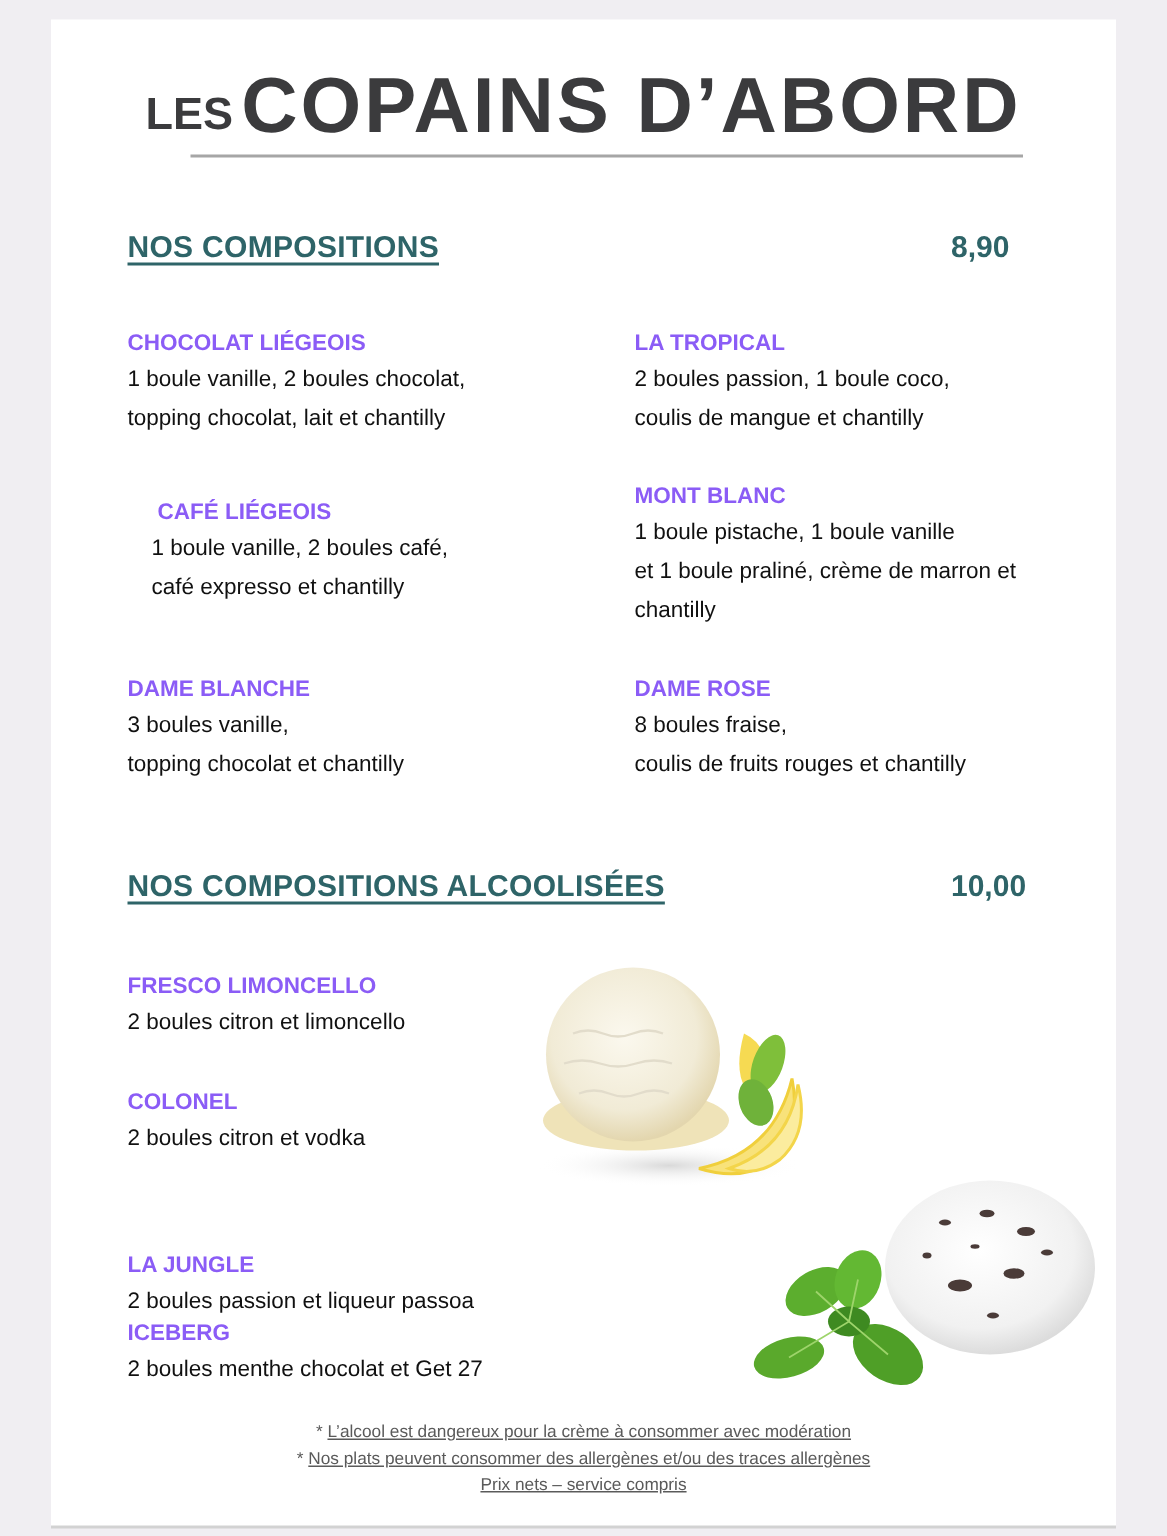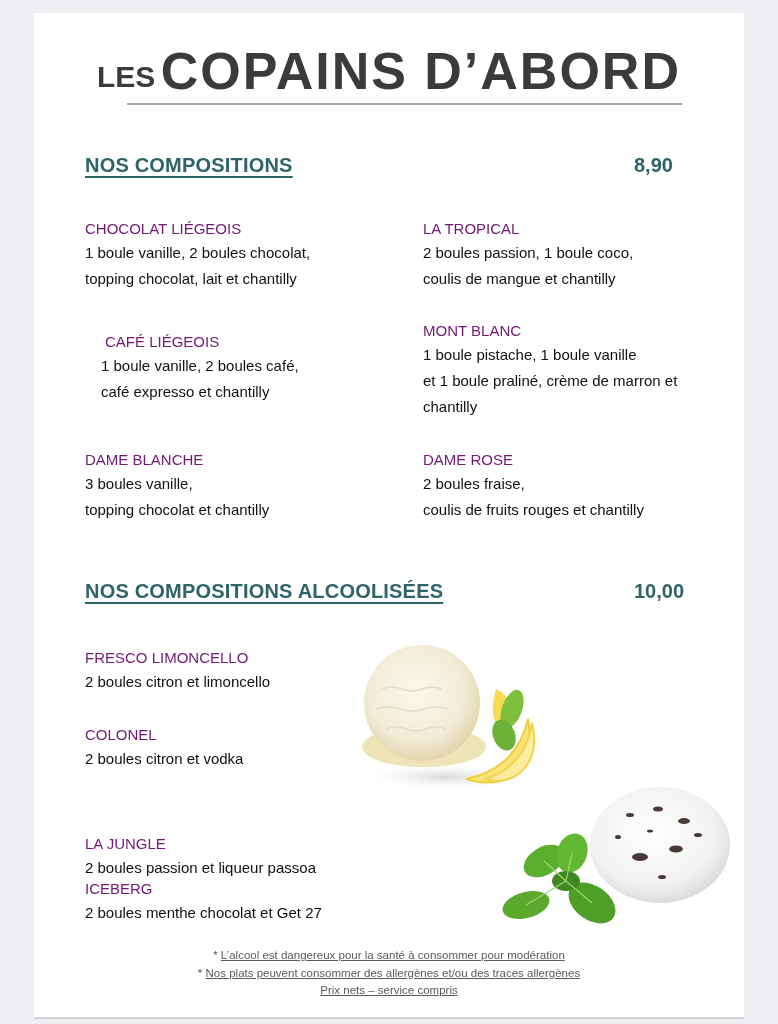--- a/index.html
+++ b/index.html
@@ -43,22 +43,22 @@
     letter-spacing: 0.2px;
   }
   .price {
     position: absolute;
     color: #2e6468;
     font-weight: bold;
     font-size: 20px;
   }
   .item { position: absolute; }
   .item-name {
-    color: #701a75;
-    font-weight: normal;
+    color: #8b5cf6;
+    font-weight: bold;
     font-size: 15px;
     line-height: 22px;
   }
   .item-desc {
     color: #111111;
     font-size: 15px;
     line-height: 26px;
     white-space: pre-line;
   }
   .photo { position: absolute; }
@@ -106,21 +106,21 @@
 et 1 boule praliné, crème de marron et
 chantilly</div>
   </div>
   <div class="item" style="left:51px; top:436px;">
     <div class="item-name">DAME BLANCHE</div>
     <div class="item-desc">3 boules vanille,
 topping chocolat et chantilly</div>
   </div>
   <div class="item" style="left:389px; top:436px;">
     <div class="item-name">DAME ROSE</div>
-    <div class="item-desc">2 boules fraise,
+    <div class="item-desc">8 boules fraise,
 coulis de fruits rouges et chantilly</div>
   </div>
 
   <div class="section-title" style="left:51px; top:567px;">NOS COMPOSITIONS ALCOOLISÉES</div>
   <div class="price" style="left:600px; top:567px;">10,00</div>
 
   <div class="item" style="left:51px; top:634px;">
     <div class="item-name">FRESCO LIMONCELLO</div>
     <div class="item-desc">2 boules citron et limoncello</div>
   </div>
@@ -190,18 +190,18 @@
         <ellipse cx="110" cy="80" rx="20" ry="15" fill="#63b833" transform="rotate(-70 110 80)"></ellipse>
         <ellipse cx="130" cy="130" rx="26" ry="17" fill="#4f9f27" transform="rotate(35 130 130)"></ellipse>
         <ellipse cx="64" cy="132" rx="24" ry="13" fill="#5aa92c" transform="rotate(-15 64 132)"></ellipse>
         <ellipse cx="104" cy="108" rx="14" ry="10" fill="#3e8a21"></ellipse>
         <path d="M64 132 L104 108 L130 130 M82 88 L104 108 L110 80" stroke="#9ed46b" stroke-width="1.2" fill="none"></path>
       </g>
     </svg>
   </div>
 
   <div class="footer">
-    <div><span>* </span><span class="u">L’alcool est dangereux pour la santé à consommer pour modération</span></div>
+    <div><span>* </span><span class="u">L’alcool est dangereux pour la crème à consommer avec modération</span></div>
     <div><span>* </span><span class="u">Nos plats peuvent consommer des allergènes et/ou des traces allergènes</span></div>
     <div><span class="u">Prix nets – service compris</span></div>
   </div>
 
 </div>
 
 </body></html>

